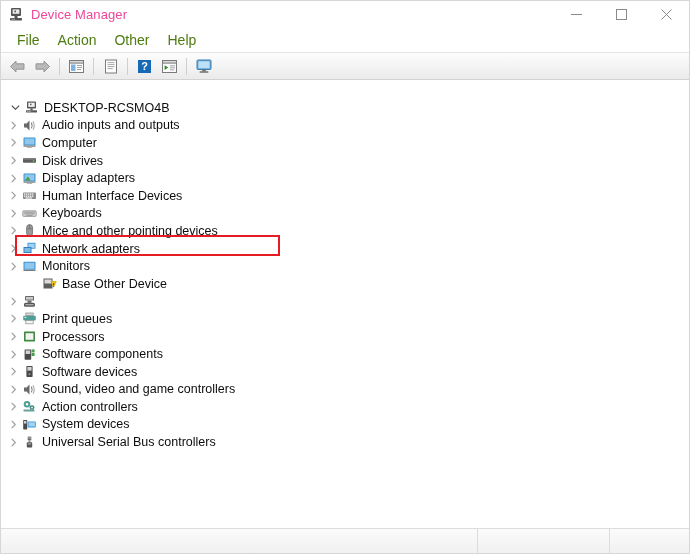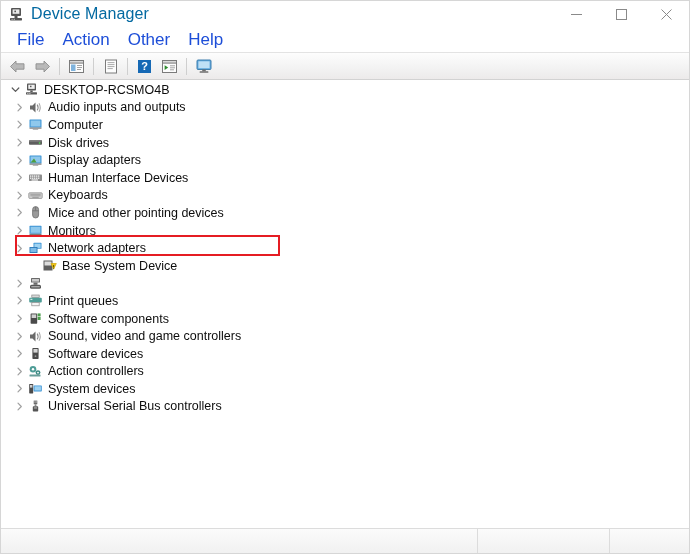--- a/index.html
+++ b/index.html
@@ -36,22 +36,22 @@
     position: relative;
   }
   .titlebar-icon {
     width: 16px;
     height: 16px;
     margin-left: 7px;
     margin-right: 7px;
     flex: 0 0 16px;
   }
   .titlebar-title {
-    font-size: 16px;
-    color: #0369a1;
+    font-size: 13px;
+    color: #ec4899;
     letter-spacing: 0.1px;
     white-space: nowrap;
   }
   .caption-buttons {
     position: absolute;
     right: 0;
     top: 0;
     height: 26px;
     display: flex;
   }
@@ -67,22 +67,22 @@
   
   .menubar {
     height: 25px;
     flex: 0 0 25px;
     background: #ffffff;
     display: flex;
     align-items: center;
     padding-left: 7px;
   }
   .menu-item {
-    font-size: 17px;
-    color: #1d4ed8;
+    font-size: 14px;
+    color: #4d7c0f;
     padding: 3px 9px 3px 9px;
     white-space: nowrap;
     line-height: 14px;
   }
 
   
   .toolbar {
     height: 26px;
     flex: 0 0 26px;
     background: linear-gradient(to bottom, #fdfdfd 0%, #f3f3f3 55%, #eceaea 100%);
@@ -110,21 +110,21 @@
   
   .content {
     flex: 1 1 auto;
     position: relative;
     background: #ffffff;
     overflow: hidden;
   }
   .tree {
     position: absolute;
     left: 0;
-    top: 1px;
+    top: 19px;
     right: 0;
   }
   .row {
     display: flex;
     align-items: center;
     height: 17.6px;
     white-space: nowrap;
   }
   .twisty {
     width: 16px;
@@ -145,21 +145,21 @@
     justify-content: center;
     position: relative;
   }
   .node-icon svg { display: block; }
   .label {
     font-size: 12.5px;
     color: #0d0d0d;
     line-height: 16px;
   }
   .lvl0 { padding-left: 6px; }
-  .lvl1 { padding-left: 10px; }
+  .lvl1 { padding-left: 4px; }
   .lvl2 { padding-left: 40px; }
 
   
   .annotation-box {
     position: absolute;
     left: 14px;
     top: 155px;
     width: 265px;
     height: 21px;
     border: 2px solid #e51c23;
@@ -438,57 +438,57 @@
       </div>
 
       <div class="row lvl1">
         <span class="twisty">
           <svg width="9" height="9" viewBox="0 0 9 9">
               <path d="M3 1.2 L6.3 4.5 L3 7.8" fill="none" stroke="#a0a0a0" stroke-width="1.2" stroke-linecap="round" stroke-linejoin="round"></path>
             </svg>
         </span>
         <span class="node-icon">
           <svg width="15" height="15" viewBox="0 0 15 15">
-            <rect x="1.5" y="2.8" width="12" height="8" rx="0.6" fill="#3f95d5"></rect>
-            <rect x="2.6" y="3.8" width="9.8" height="6" fill="#8fc8ec"></rect>
-            <rect x="1.5" y="10.8" width="12" height="1.2" fill="#7b7b7b"></rect>
-          </svg>
-        </span>
-        <span class="label">Monitors</span>
-      </div>
-
-      <div class="row lvl1">
-        <span class="twisty">
-          <svg width="9" height="9" viewBox="0 0 9 9">
-              <path d="M3 1.2 L6.3 4.5 L3 7.8" fill="none" stroke="#a0a0a0" stroke-width="1.2" stroke-linecap="round" stroke-linejoin="round"></path>
-            </svg>
-        </span>
-        <span class="node-icon">
-          <svg width="15" height="15" viewBox="0 0 15 15">
             <rect x="5.5" y="1.8" width="8" height="6" rx="0.6" fill="#3f95d5"></rect>
             <rect x="6.4" y="2.7" width="6.2" height="4.2" fill="#9fd3f2"></rect>
             <rect x="1.5" y="6" width="8" height="6" rx="0.6" fill="#2c7ab8"></rect>
             <rect x="2.4" y="6.9" width="6.2" height="4.2" fill="#7cbbe8"></rect>
           </svg>
         </span>
         <span class="label">Network adapters</span>
+      </div>
+
+      <div class="row lvl1">
+        <span class="twisty">
+          <svg width="9" height="9" viewBox="0 0 9 9">
+              <path d="M3 1.2 L6.3 4.5 L3 7.8" fill="none" stroke="#a0a0a0" stroke-width="1.2" stroke-linecap="round" stroke-linejoin="round"></path>
+            </svg>
+        </span>
+        <span class="node-icon">
+          <svg width="15" height="15" viewBox="0 0 15 15">
+            <rect x="1.5" y="2.8" width="12" height="8" rx="0.6" fill="#3f95d5"></rect>
+            <rect x="2.6" y="3.8" width="9.8" height="6" fill="#8fc8ec"></rect>
+            <rect x="1.5" y="10.8" width="12" height="1.2" fill="#7b7b7b"></rect>
+          </svg>
+        </span>
+        <span class="label">Monitors</span>
       </div>
 
 
       <div class="row lvl2">
         <span class="node-icon">
           <svg width="15" height="15" viewBox="0 0 15 15">
             <rect x="1.5" y="2.5" width="9" height="10" fill="#5e5e5e"></rect>
             <rect x="2.5" y="3.5" width="7" height="4" fill="#dcdcdc"></rect>
             <path d="M9 5.5 L14.3 5.5 L11.65 11.2 Z" fill="#f0c419" stroke="#d4a900" stroke-width="0.7"></path>
             <rect x="11.2" y="7" width="0.9" height="2.3" fill="#4a4a00"></rect>
             <rect x="11.2" y="9.8" width="0.9" height="0.8" fill="#4a4a00"></rect>
           </svg>
         </span>
-        <span class="label">Base System Device</span>
+        <span class="label">Base Other Device</span>
       </div>
 
       <div class="row lvl1">
         <span class="twisty">
           <svg width="9" height="9" viewBox="0 0 9 9">
               <path d="M3 1.2 L6.3 4.5 L3 7.8" fill="none" stroke="#a0a0a0" stroke-width="1.2" stroke-linecap="round" stroke-linejoin="round"></path>
             </svg>
         </span>
         <span class="node-icon">
           <svg width="15" height="15" viewBox="0 0 15 15">
@@ -511,20 +511,34 @@
           <svg width="15" height="15" viewBox="0 0 15 15">
             <rect x="3.8" y="2" width="7.4" height="2.6" fill="#d8d8d8" stroke="#8a8a8a" stroke-width="0.7"></rect>
             <rect x="1.2" y="4.8" width="12.6" height="4.6" rx="0.9" fill="#4f9d97"></rect>
             <rect x="2.4" y="5.8" width="2" height="1.2" fill="#cfe9e7"></rect>
             <rect x="3.8" y="9.6" width="7.4" height="3.2" fill="#f4f4f4" stroke="#8a8a8a" stroke-width="0.7"></rect>
           </svg>
         </span>
         <span class="label">Print queues</span>
       </div>
 
+      <div class="row lvl1">
+        <span class="twisty">
+          <svg width="9" height="9" viewBox="0 0 9 9">
+              <path d="M3 1.2 L6.3 4.5 L3 7.8" fill="none" stroke="#a0a0a0" stroke-width="1.2" stroke-linecap="round" stroke-linejoin="round"></path>
+            </svg>
+        </span>
+        <span class="node-icon">
+          <svg width="15" height="15" viewBox="0 0 15 15">
+            <rect x="2" y="2.6" width="11" height="9.8" rx="0.6" fill="#3f8a3f"></rect>
+            <rect x="3.6" y="4.2" width="7.8" height="6.6" fill="#f2f2f2"></rect>
+          </svg>
+        </span>
+        <span class="label">Processors</span>
+      </div>
 
       <div class="row lvl1">
         <span class="twisty">
           <svg width="9" height="9" viewBox="0 0 9 9">
               <path d="M3 1.2 L6.3 4.5 L3 7.8" fill="none" stroke="#a0a0a0" stroke-width="1.2" stroke-linecap="round" stroke-linejoin="round"></path>
             </svg>
         </span>
         <span class="node-icon">
           <svg width="15" height="15" viewBox="0 0 15 15">
             <rect x="2.6" y="2.4" width="6.6" height="10.4" rx="0.7" fill="#4a4a4a"></rect>
@@ -537,42 +551,42 @@
       </div>
 
       <div class="row lvl1">
         <span class="twisty">
           <svg width="9" height="9" viewBox="0 0 9 9">
               <path d="M3 1.2 L6.3 4.5 L3 7.8" fill="none" stroke="#a0a0a0" stroke-width="1.2" stroke-linecap="round" stroke-linejoin="round"></path>
             </svg>
         </span>
         <span class="node-icon">
           <svg width="15" height="15" viewBox="0 0 15 15">
+            <rect x="4.4" y="2" width="6.2" height="11" rx="0.7" fill="#4a4a4a"></rect>
+            <rect x="5.4" y="3" width="4.2" height="3.6" fill="#d6d6d6"></rect>
+            <circle cx="7.5" cy="10.2" r="0.9" fill="#9a9a9a"></circle>
+          </svg>
+        </span>
+        <span class="label">Software devices</span>
+      </div>
+
+      <div class="row lvl1">
+        <span class="twisty">
+          <svg width="9" height="9" viewBox="0 0 9 9">
+              <path d="M3 1.2 L6.3 4.5 L3 7.8" fill="none" stroke="#a0a0a0" stroke-width="1.2" stroke-linecap="round" stroke-linejoin="round"></path>
+            </svg>
+        </span>
+        <span class="node-icon">
+          <svg width="15" height="15" viewBox="0 0 15 15">
             <path d="M2 5.5 H4.5 L7.5 2.6 V12.4 L4.5 9.5 H2 Z" fill="#6a6a6a"></path>
             <path d="M9.2 4.6 Q11 7.5 9.2 10.4" fill="none" stroke="#8a8a8a" stroke-width="1.1"></path>
             <path d="M11 3.2 Q13.4 7.5 11 11.8" fill="none" stroke="#a8a8a8" stroke-width="1.1"></path>
           </svg>
         </span>
         <span class="label">Sound, video and game controllers</span>
-      </div>
-
-      <div class="row lvl1">
-        <span class="twisty">
-          <svg width="9" height="9" viewBox="0 0 9 9">
-              <path d="M3 1.2 L6.3 4.5 L3 7.8" fill="none" stroke="#a0a0a0" stroke-width="1.2" stroke-linecap="round" stroke-linejoin="round"></path>
-            </svg>
-        </span>
-        <span class="node-icon">
-          <svg width="15" height="15" viewBox="0 0 15 15">
-            <rect x="4.4" y="2" width="6.2" height="11" rx="0.7" fill="#4a4a4a"></rect>
-            <rect x="5.4" y="3" width="4.2" height="3.6" fill="#d6d6d6"></rect>
-            <circle cx="7.5" cy="10.2" r="0.9" fill="#9a9a9a"></circle>
-          </svg>
-        </span>
-        <span class="label">Software devices</span>
       </div>
 
       <div class="row lvl1">
         <span class="twisty">
           <svg width="9" height="9" viewBox="0 0 9 9">
               <path d="M3 1.2 L6.3 4.5 L3 7.8" fill="none" stroke="#a0a0a0" stroke-width="1.2" stroke-linecap="round" stroke-linejoin="round"></path>
             </svg>
         </span>
         <span class="node-icon">
           <svg width="15" height="15" viewBox="0 0 15 15">

